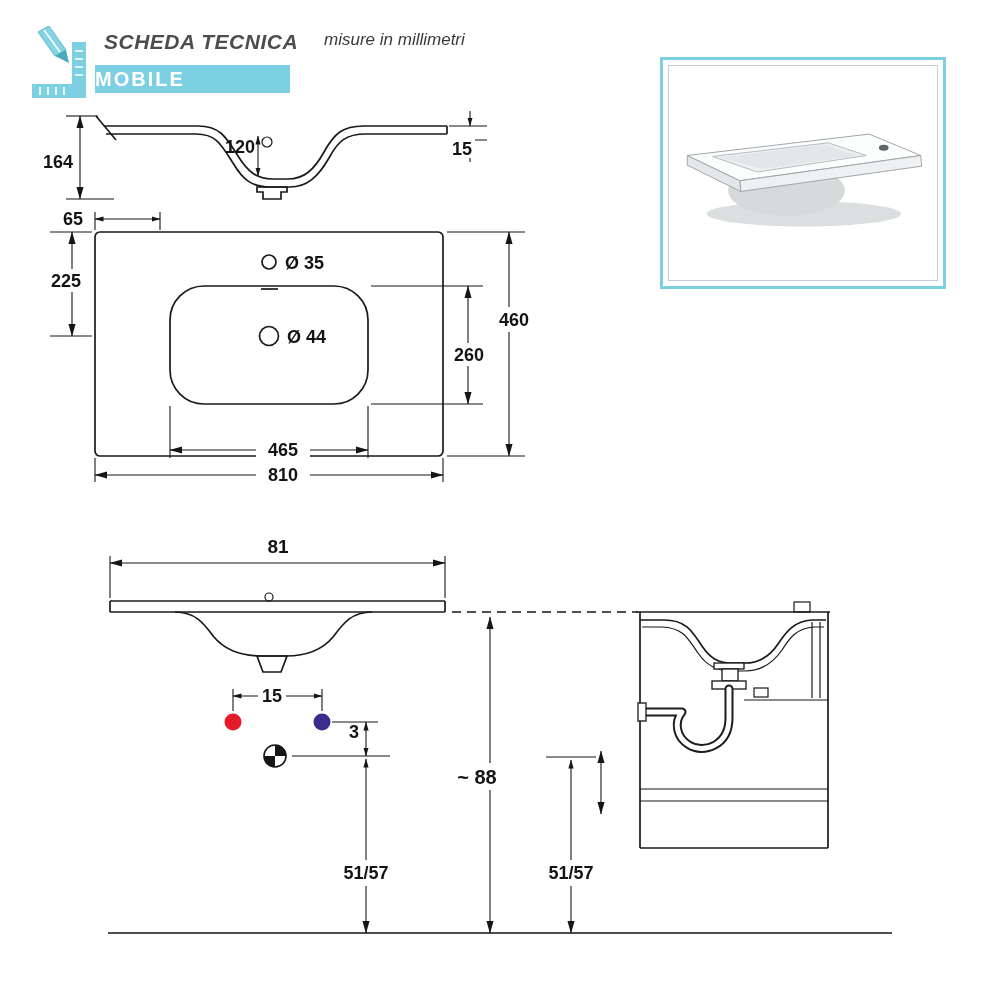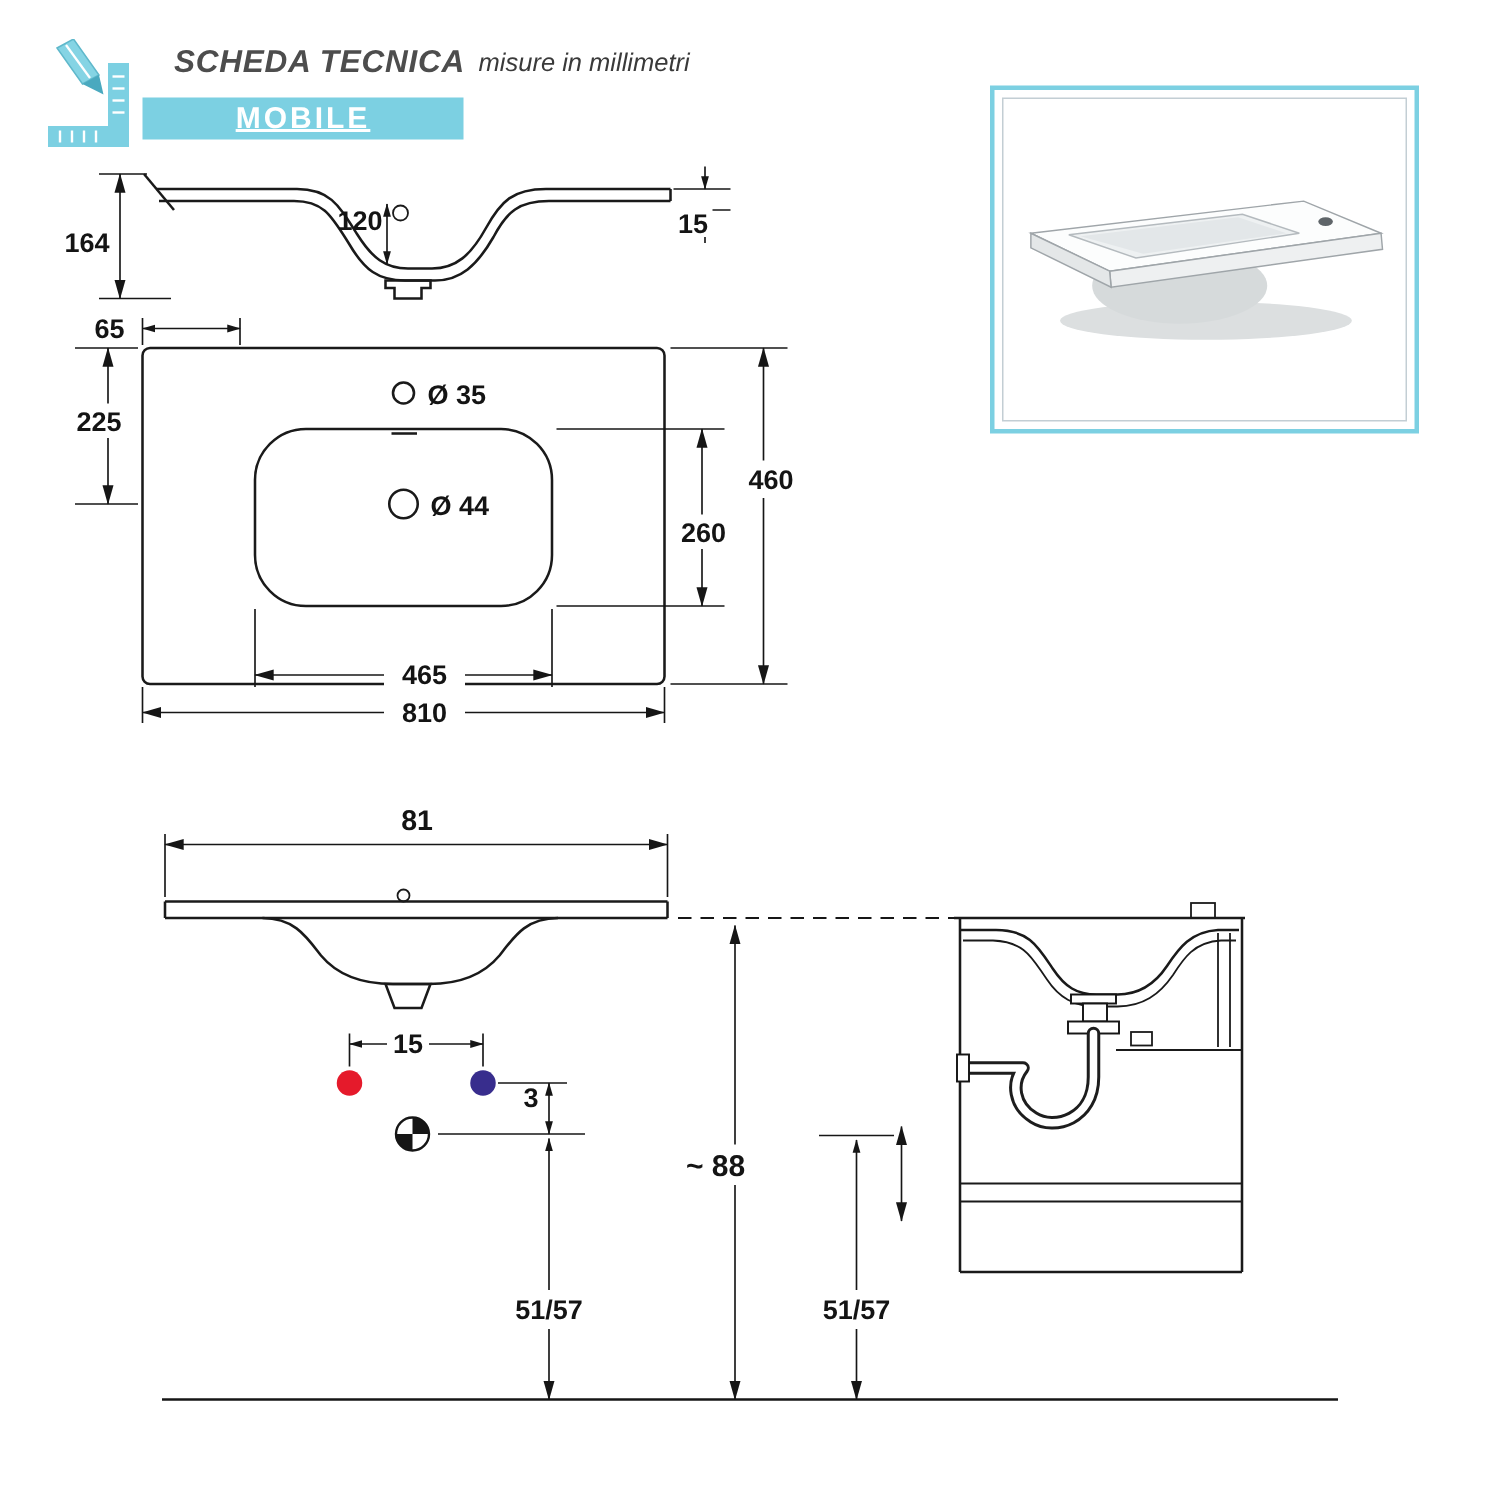--- a/index.html
+++ b/index.html
@@ -1,23 +1,23 @@
 <!DOCTYPE html>
 <html><head>
 <meta charset="utf-8">
 <style>
   html,body{margin:0;padding:0;background:#fff;}
   .page{position:relative;width:1000px;height:1000px;background:#fff;overflow:hidden;
         font-family:"Liberation Sans",sans-serif;}
   
-  .hdr-title-row{position:absolute;left:116px;top:30px;display:flex;align-items:center;gap:9px;}
+  .hdr-title-row{position:absolute;left:104px;top:30px;display:flex;align-items:flex-start;gap:26px;}
   .hdr-title{font-style:italic;font-weight:700;font-size:21px;color:#4d4d4d;letter-spacing:.5px;}
   .hdr-sub{font-style:italic;font-weight:400;font-size:17px;color:#3a3a3a;}
-  .hdr-banner{position:absolute;left:95px;top:65px;width:214px;height:28px;background:#7cd0e2;
-        color:#fff;font-weight:700;font-size:20px;letter-spacing:2px;text-align:center;line-height:28px;text-decoration:underline;}
+  .hdr-banner{position:absolute;left:95px;top:65px;width:195px;height:28px;background:#7cd0e2;
+        color:#fff;font-weight:700;font-size:20px;letter-spacing:2px;line-height:28px;}
   .hdr-icon{position:absolute;left:30px;top:26px;width:70px;height:78px;}
   
   .photo-frame{position:absolute;left:660px;top:57px;width:286px;height:232px;
         border:3px solid #7cd0e2;box-sizing:border-box;background:#fff;}
   .photo-inner{position:absolute;inset:5px;border:1px solid #c3ced4;}
   
   .draw{position:absolute;left:0;top:0;}
   .ln{stroke:#1a1a1a;stroke-width:1.7;fill:none;}
   .thin{stroke:#1a1a1a;stroke-width:1.2;fill:none;}
   .dim{stroke:#161616;stroke-width:1.1;fill:none;}

